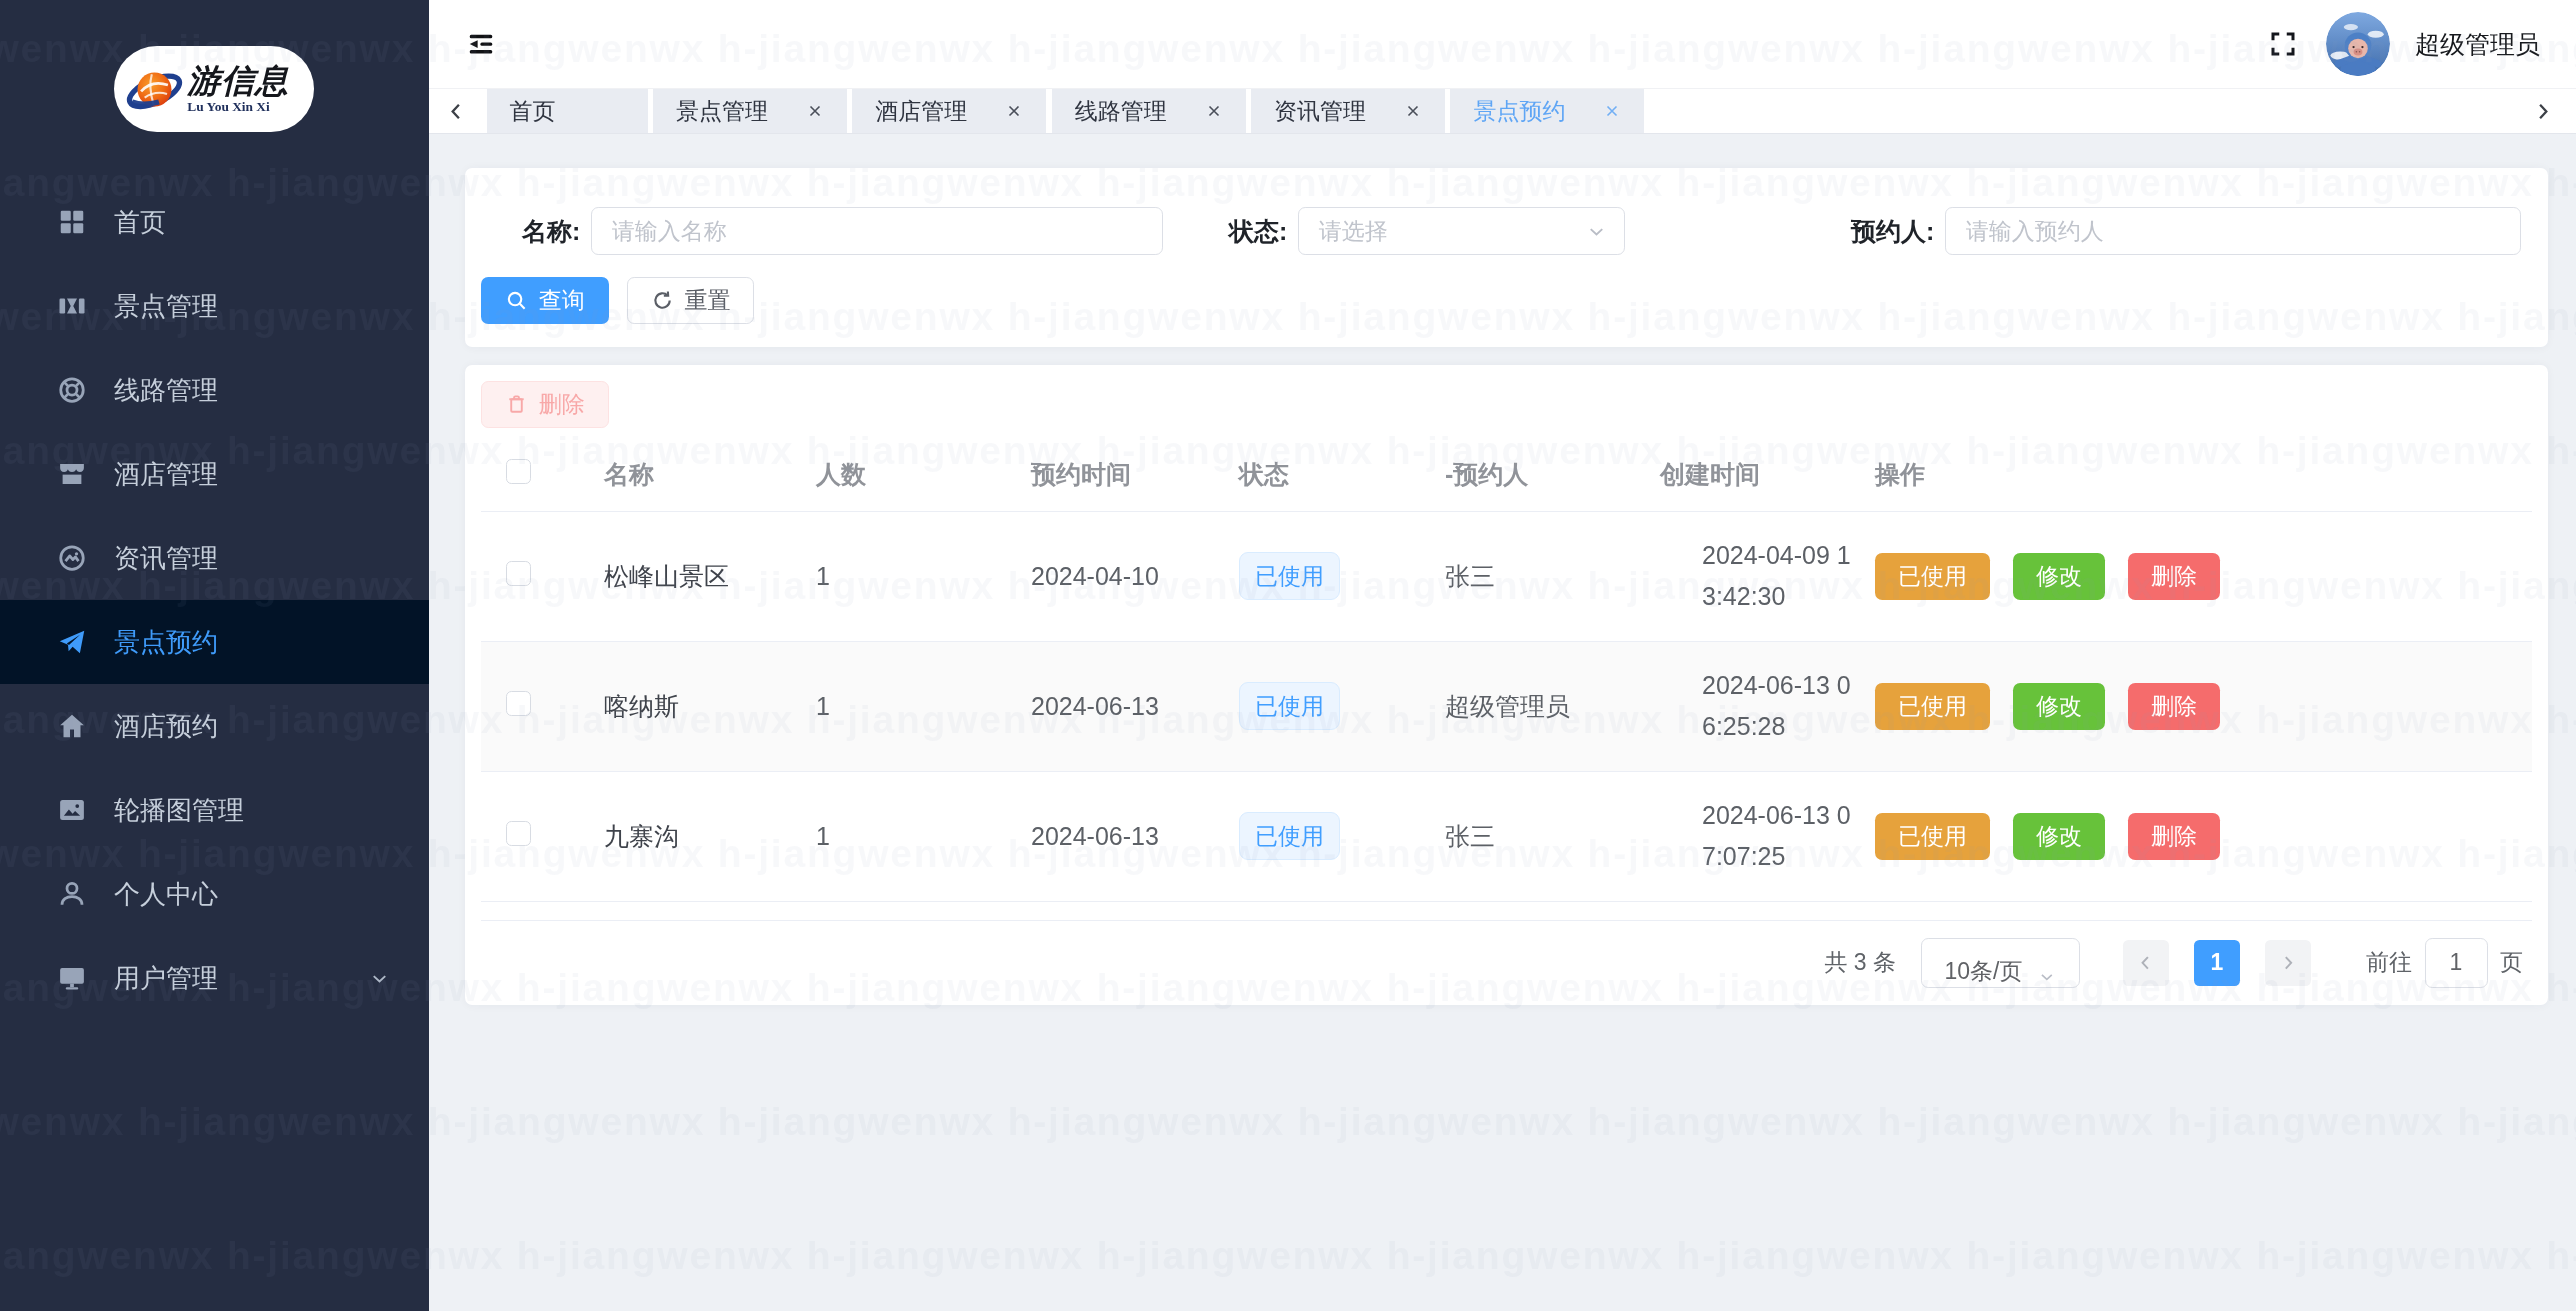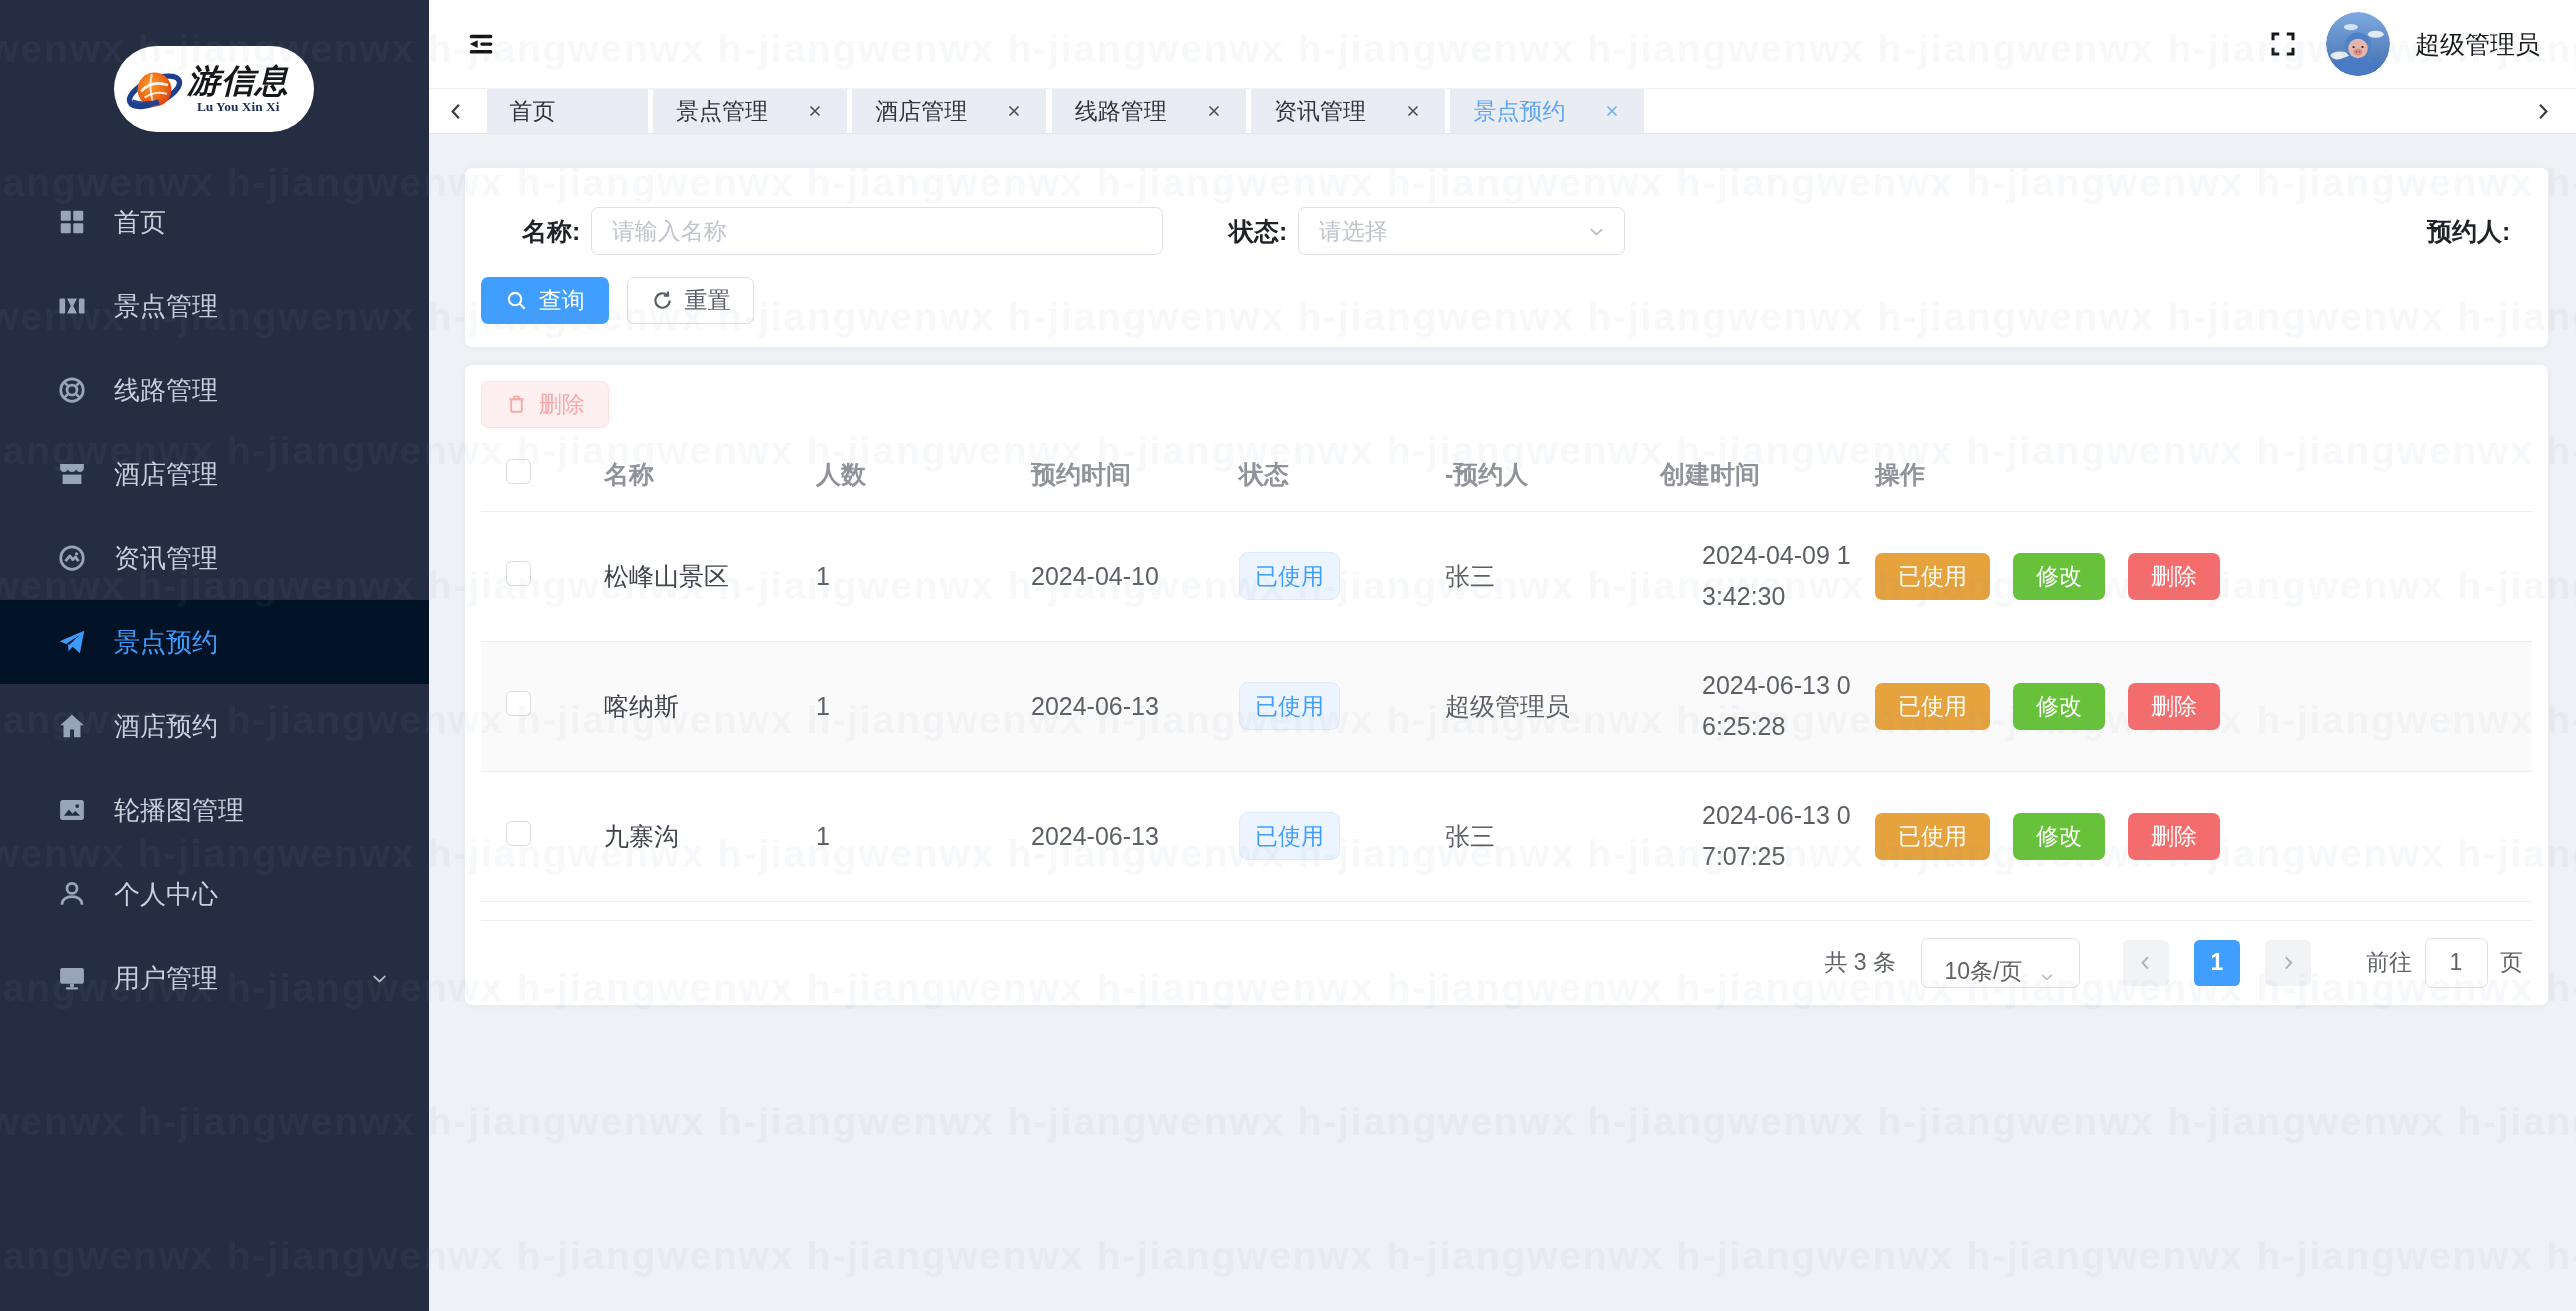--- a/index.html
+++ b/index.html
@@ -13,21 +13,21 @@
 
   
   .wm-layer { position:absolute; inset:0; overflow:hidden; pointer-events:none; z-index:60; }
   .wm-row { position:absolute; white-space:nowrap; font-size:39px; font-weight:700;
             color:rgba(145,158,180,0.07); letter-spacing:1.8px; }
 
   
   .sidebar { width:429px; flex:0 0 429px; background:#252d42; height:100%; }
   .logo-pill { margin:46px 0 0 114px; width:200px; height:86px; background:#fff;
     border-radius:43px; display:flex; align-items:center; padding:0 14.3px 0 10.7px; gap:3.6px; }
-  .logo-txtcol { display:flex; flex-direction:column; align-items:center; line-height:1; }
+  .logo-txtcol { display:flex; flex-direction:column; align-items:flex-start; line-height:1; }
   .logo-title { font-size:33px; font-weight:900; font-style:italic; color:#15171c; letter-spacing:0.9px; }
   .logo-sub { font-size:13.4px; font-weight:700; color:#20305c; margin-top:2.7px; font-family:"Liberation Serif",serif; }
   .menu { margin-top:48px; }
   .menu-item { height:84px; display:flex; align-items:center; gap:27px;
     padding:0 38px 0 57px; font-size:26px; color:#c6cfdb; cursor:pointer; }
   .menu-item .mi-icon { width:30px; height:30px; color:#98a4b8; display:flex; align-items:center; justify-content:center; }
   .menu-item .mi-icon svg { width:30px; height:30px; }
   .menu-item.active { background:#021327; color:#3f9bfa; }
   .menu-item.active .mi-icon { color:#3f9bfa; }
   .mi-chev { margin-left:auto; color:#aeb8c7; display:flex; }
@@ -369,20 +369,21 @@
               <span>请选择</span>
               <span style="display:flex">
                 <svg width="23" height="23" viewBox="0 0 24 24" fill="none" stroke="#b9bdc6" stroke-width="2">
                     <polyline points="6,9.5 12,15 18,9.5"></polyline>
                   </svg>
               </span>
             </div>
           </div>
           <div class="field f-booker">
             <span class="field-label">预约人:</span>
+            <input class="el-input in-booker" placeholder="请输入预约人" style="">
           </div>
         </div>
         <div class="btn-row">
           <button class="btn btn-primary">
             <span style="display:flex">
               <svg width="23" height="23" viewBox="0 0 24 24" fill="none" stroke="#fff" stroke-width="2.2">
                   <circle cx="10.5" cy="10.5" r="6.5"></circle>
                   <path d="M15.5 15.5L20.5 20.5"></path>
                 </svg>
             </span>

